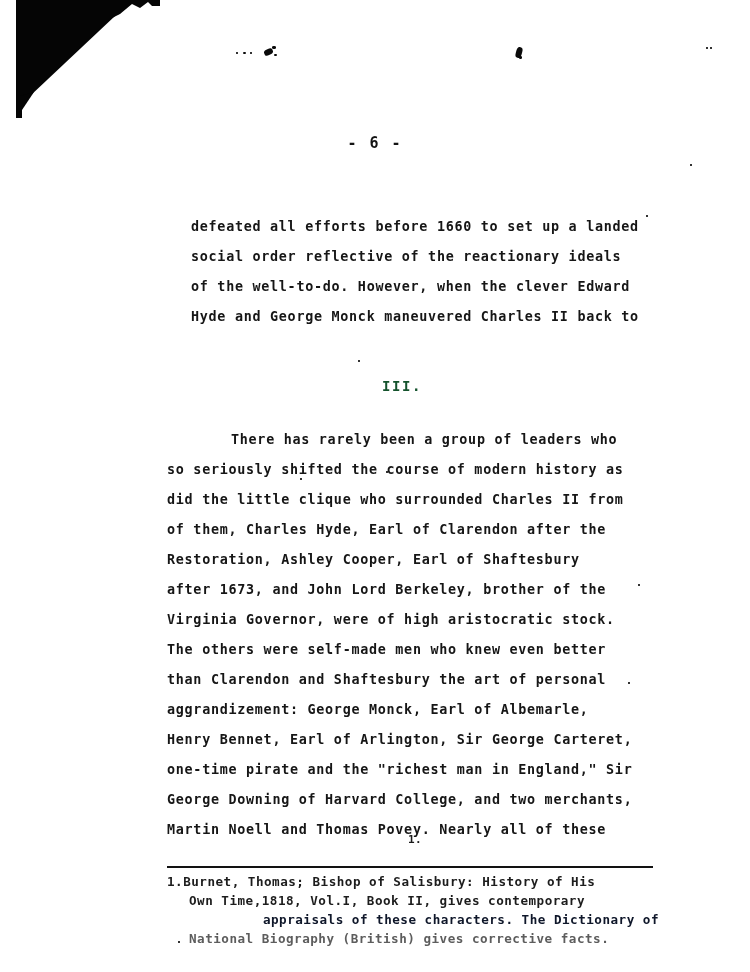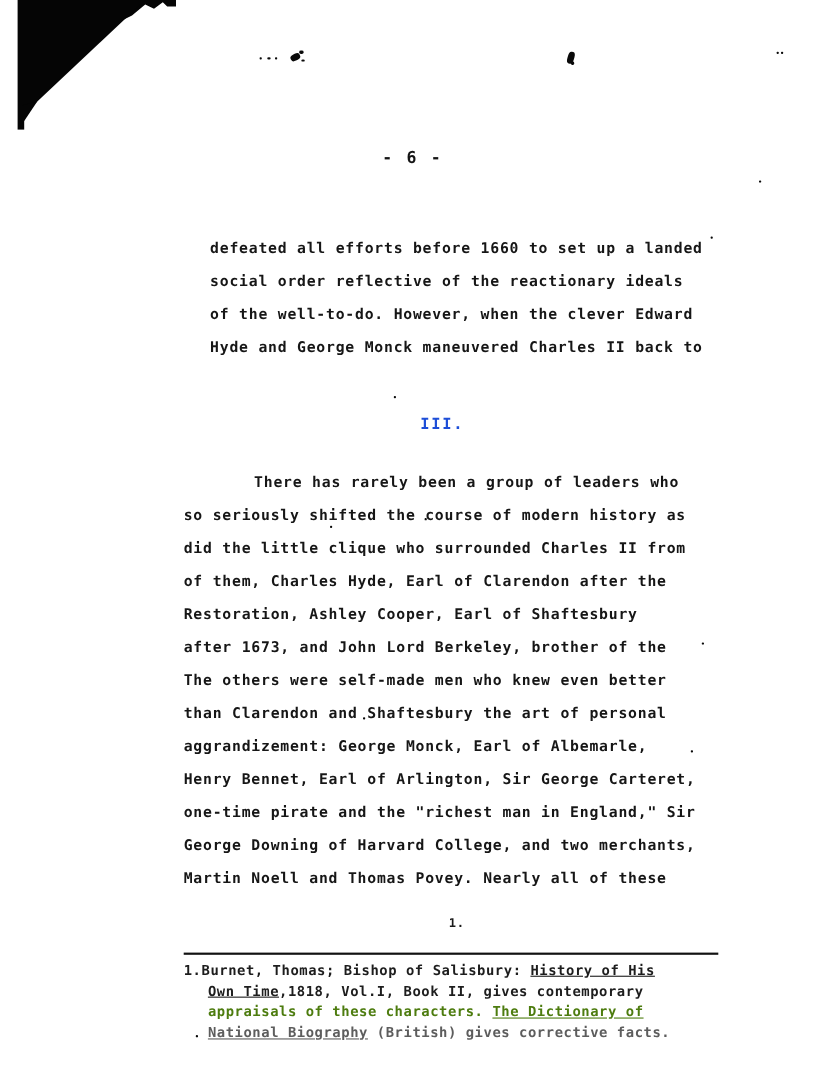--- a/index.html
+++ b/index.html
@@ -59,21 +59,21 @@
   }
   #para-one { top: 212px; margin-left: 24px; }
   #section-heading {
     position: absolute;
     top: 378px;
     left: 167px;
     width: 470px;
     text-align: center;
     font-size: 14px;
     letter-spacing: 1.6px;
-    color: #1d4ed8;
+    color: #14532d;
     font-weight: bold;
   }
   #para-two { top: 425px; }
 
   .line {
     height: 30px;
     line-height: 30px;
     white-space: pre;
   }
   .line.indent { text-indent: 64px; }
@@ -104,22 +104,22 @@
     font-size: 12.6px;
     letter-spacing: 0.5px;
     color: #1d1d1d;
     font-weight: bold;
   }
   #footnote .line {
     height: 19px;
     line-height: 19px;
   }
   #footnote .hang { padding-left: 22px; }
-  .u { text-decoration: underline; }
-  .faded { color: #4d7c0f; }
+  .u { }
+  .faded { color: #0f172a; text-align: right; }
   .faded2 { color: #5d5d5d; }
 </style>
 </head>
 <body>
 
 <div id="page">
 
   <svg class="corner-shadow" viewBox="0 0 160 118" preserveAspectRatio="none">
     <polygon points="20,0 160,0 160,6 152,6 148,2 140,8 132,4 120,14 108,20 92,32 74,48 56,66 40,84 28,98 22,108 20,112" fill="#050505"></polygon>
     <polygon points="20,0 132,0 30,96 20,104" fill="#050505"></polygon>
@@ -158,20 +158,21 @@
 
   <div id="section-heading">III.</div>
 
   <div class="body-block" id="para-two">
     <div class="line indent">There has rarely been a group of leaders who</div>
     <div class="line">so seriously shifted the course of modern history as</div>
     <div class="line">did the little clique who surrounded Charles II from</div>
     <div class="line">of them, Charles Hyde, Earl of Clarendon after the</div>
     <div class="line">Restoration, Ashley Cooper, Earl of Shaftesbury</div>
     <div class="line">after 1673, and John Lord Berkeley, brother of the</div>
+    <div class="line">Virginia Governor, were of high aristocratic stock.</div>
     <div class="line">The others were self-made men who knew even better</div>
     <div class="line">than Clarendon and Shaftesbury the art of personal</div>
     <div class="line">aggrandizement: George Monck, Earl of Albemarle,</div>
     <div class="line">Henry Bennet, Earl of Arlington, Sir George Carteret,</div>
     <div class="line">one-time pirate and the "richest man in England," Sir</div>
     <div class="line">George Downing of Harvard College, and two merchants,</div>
     <div class="line">Martin Noell and Thomas Povey. Nearly all of these</div>
   </div>
 
   <div class="footnote-marker">1.</div>

